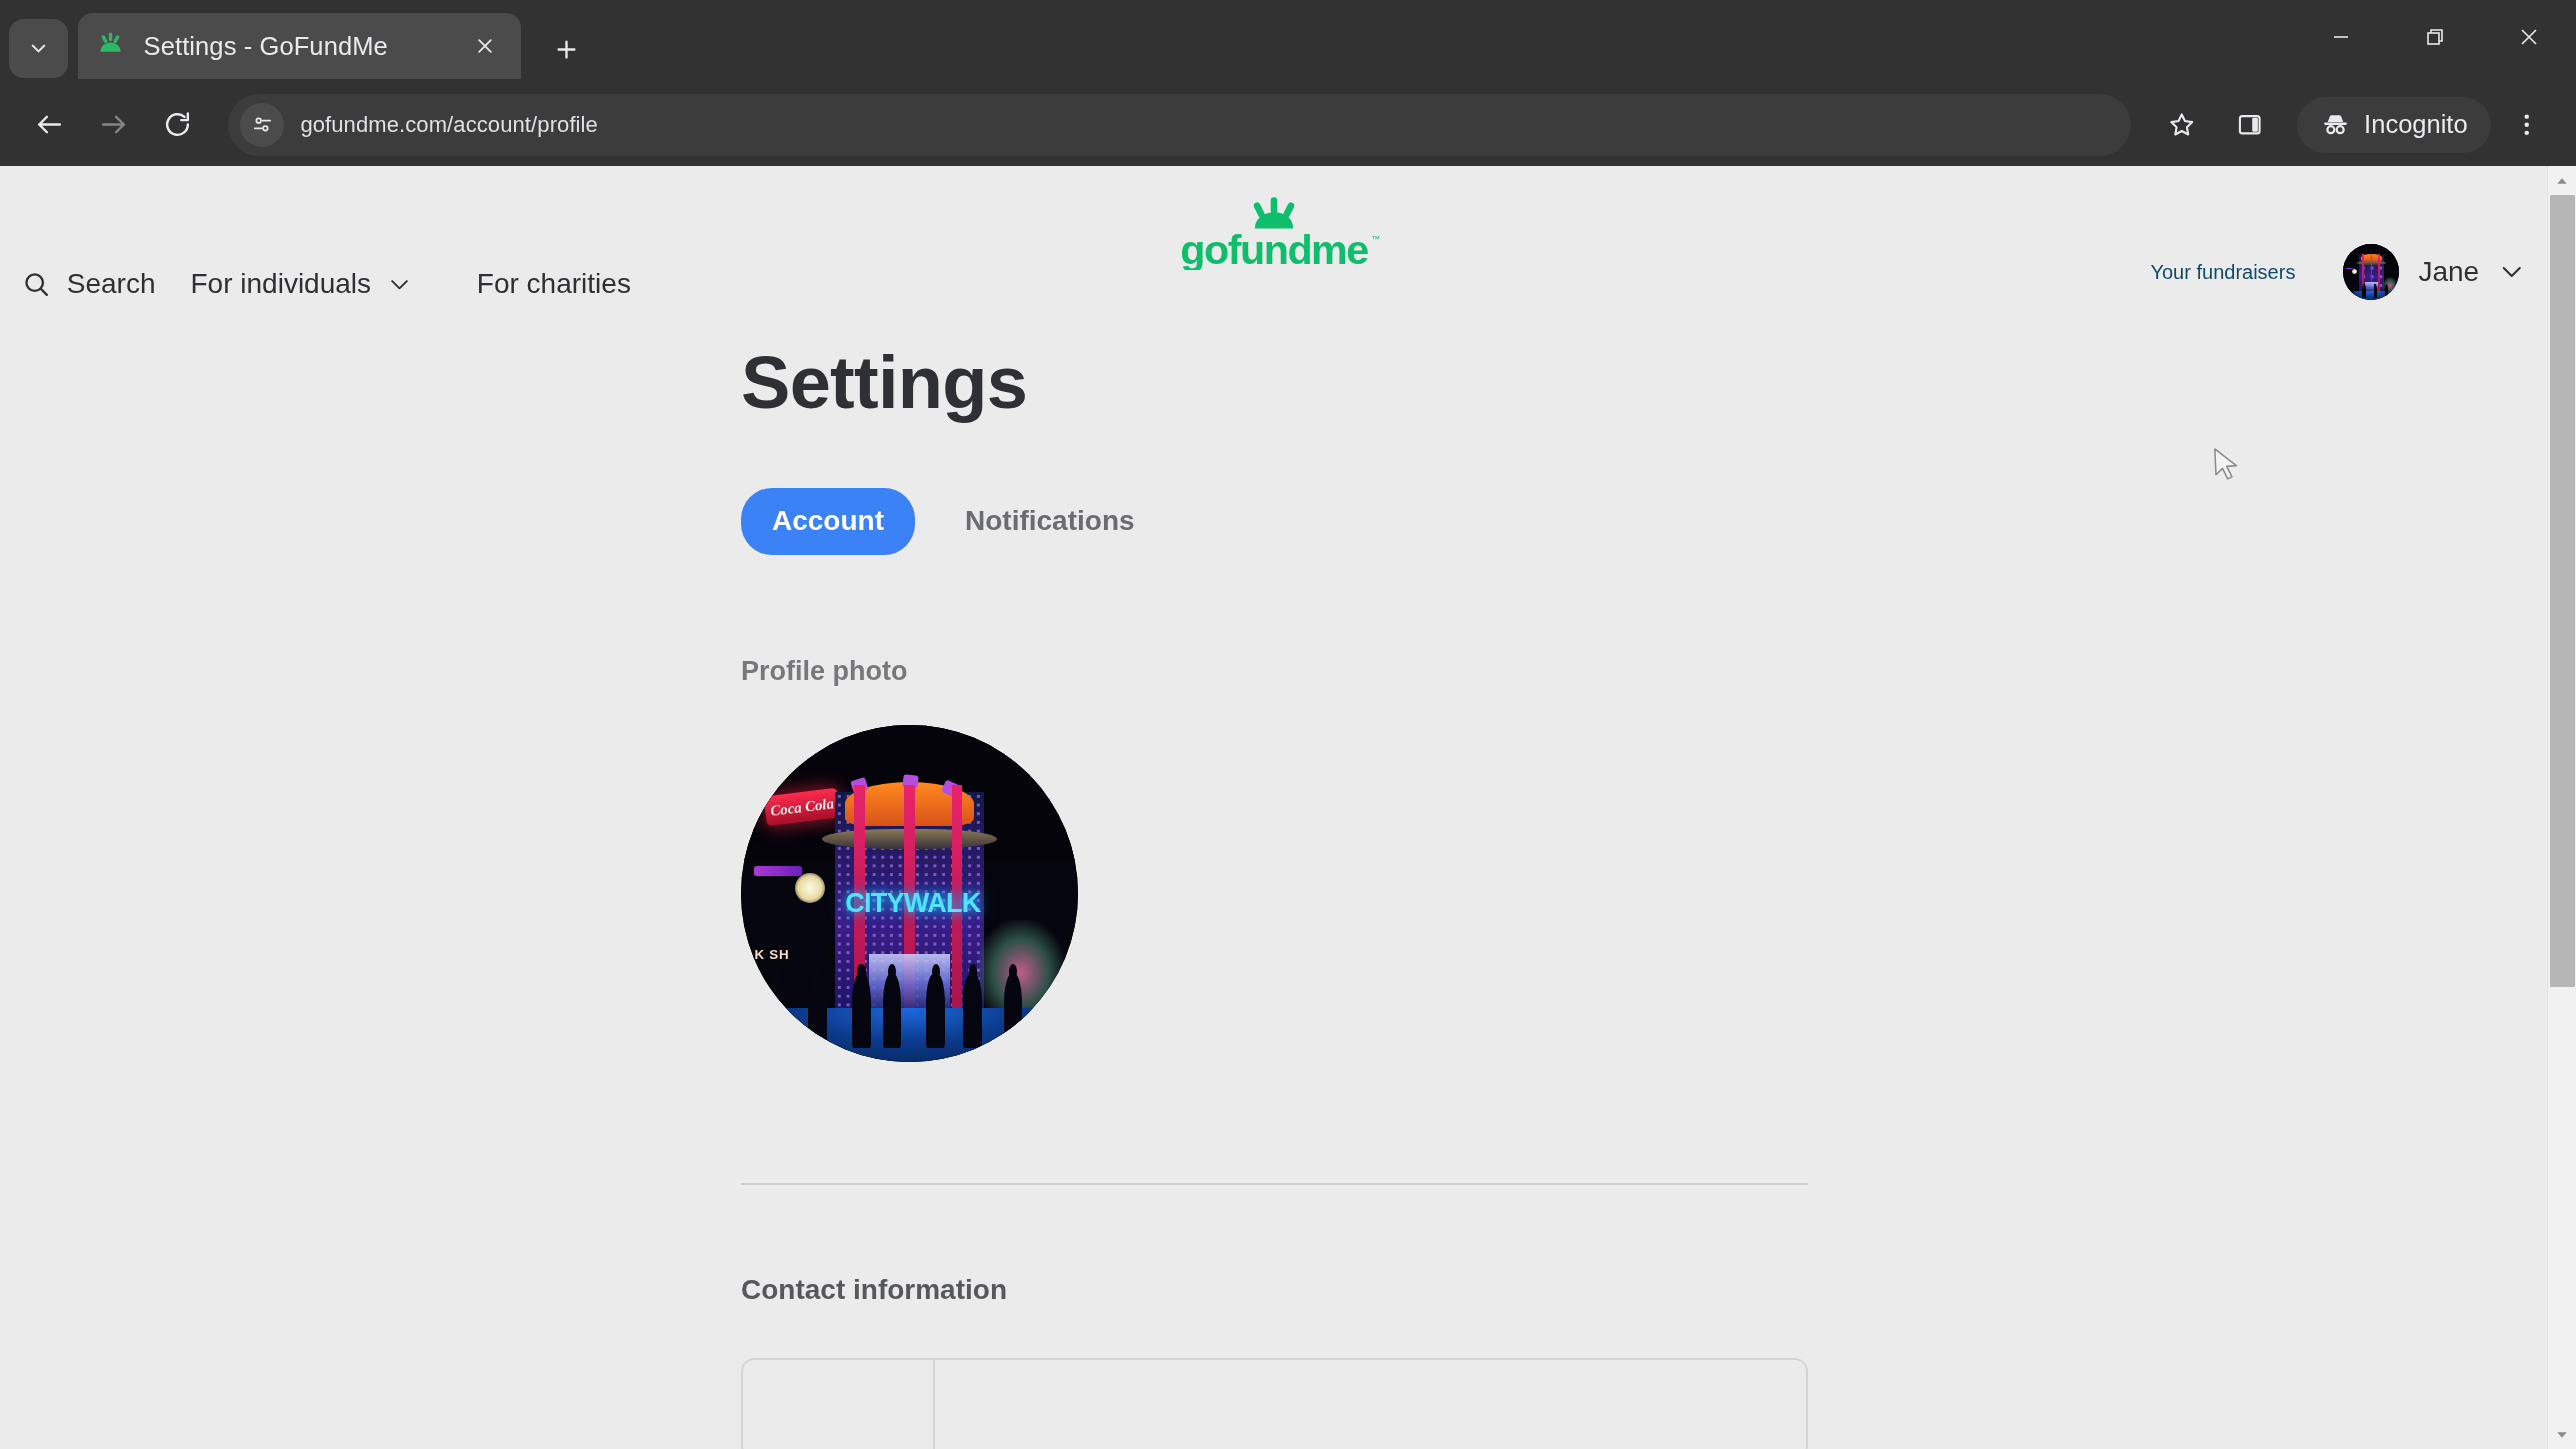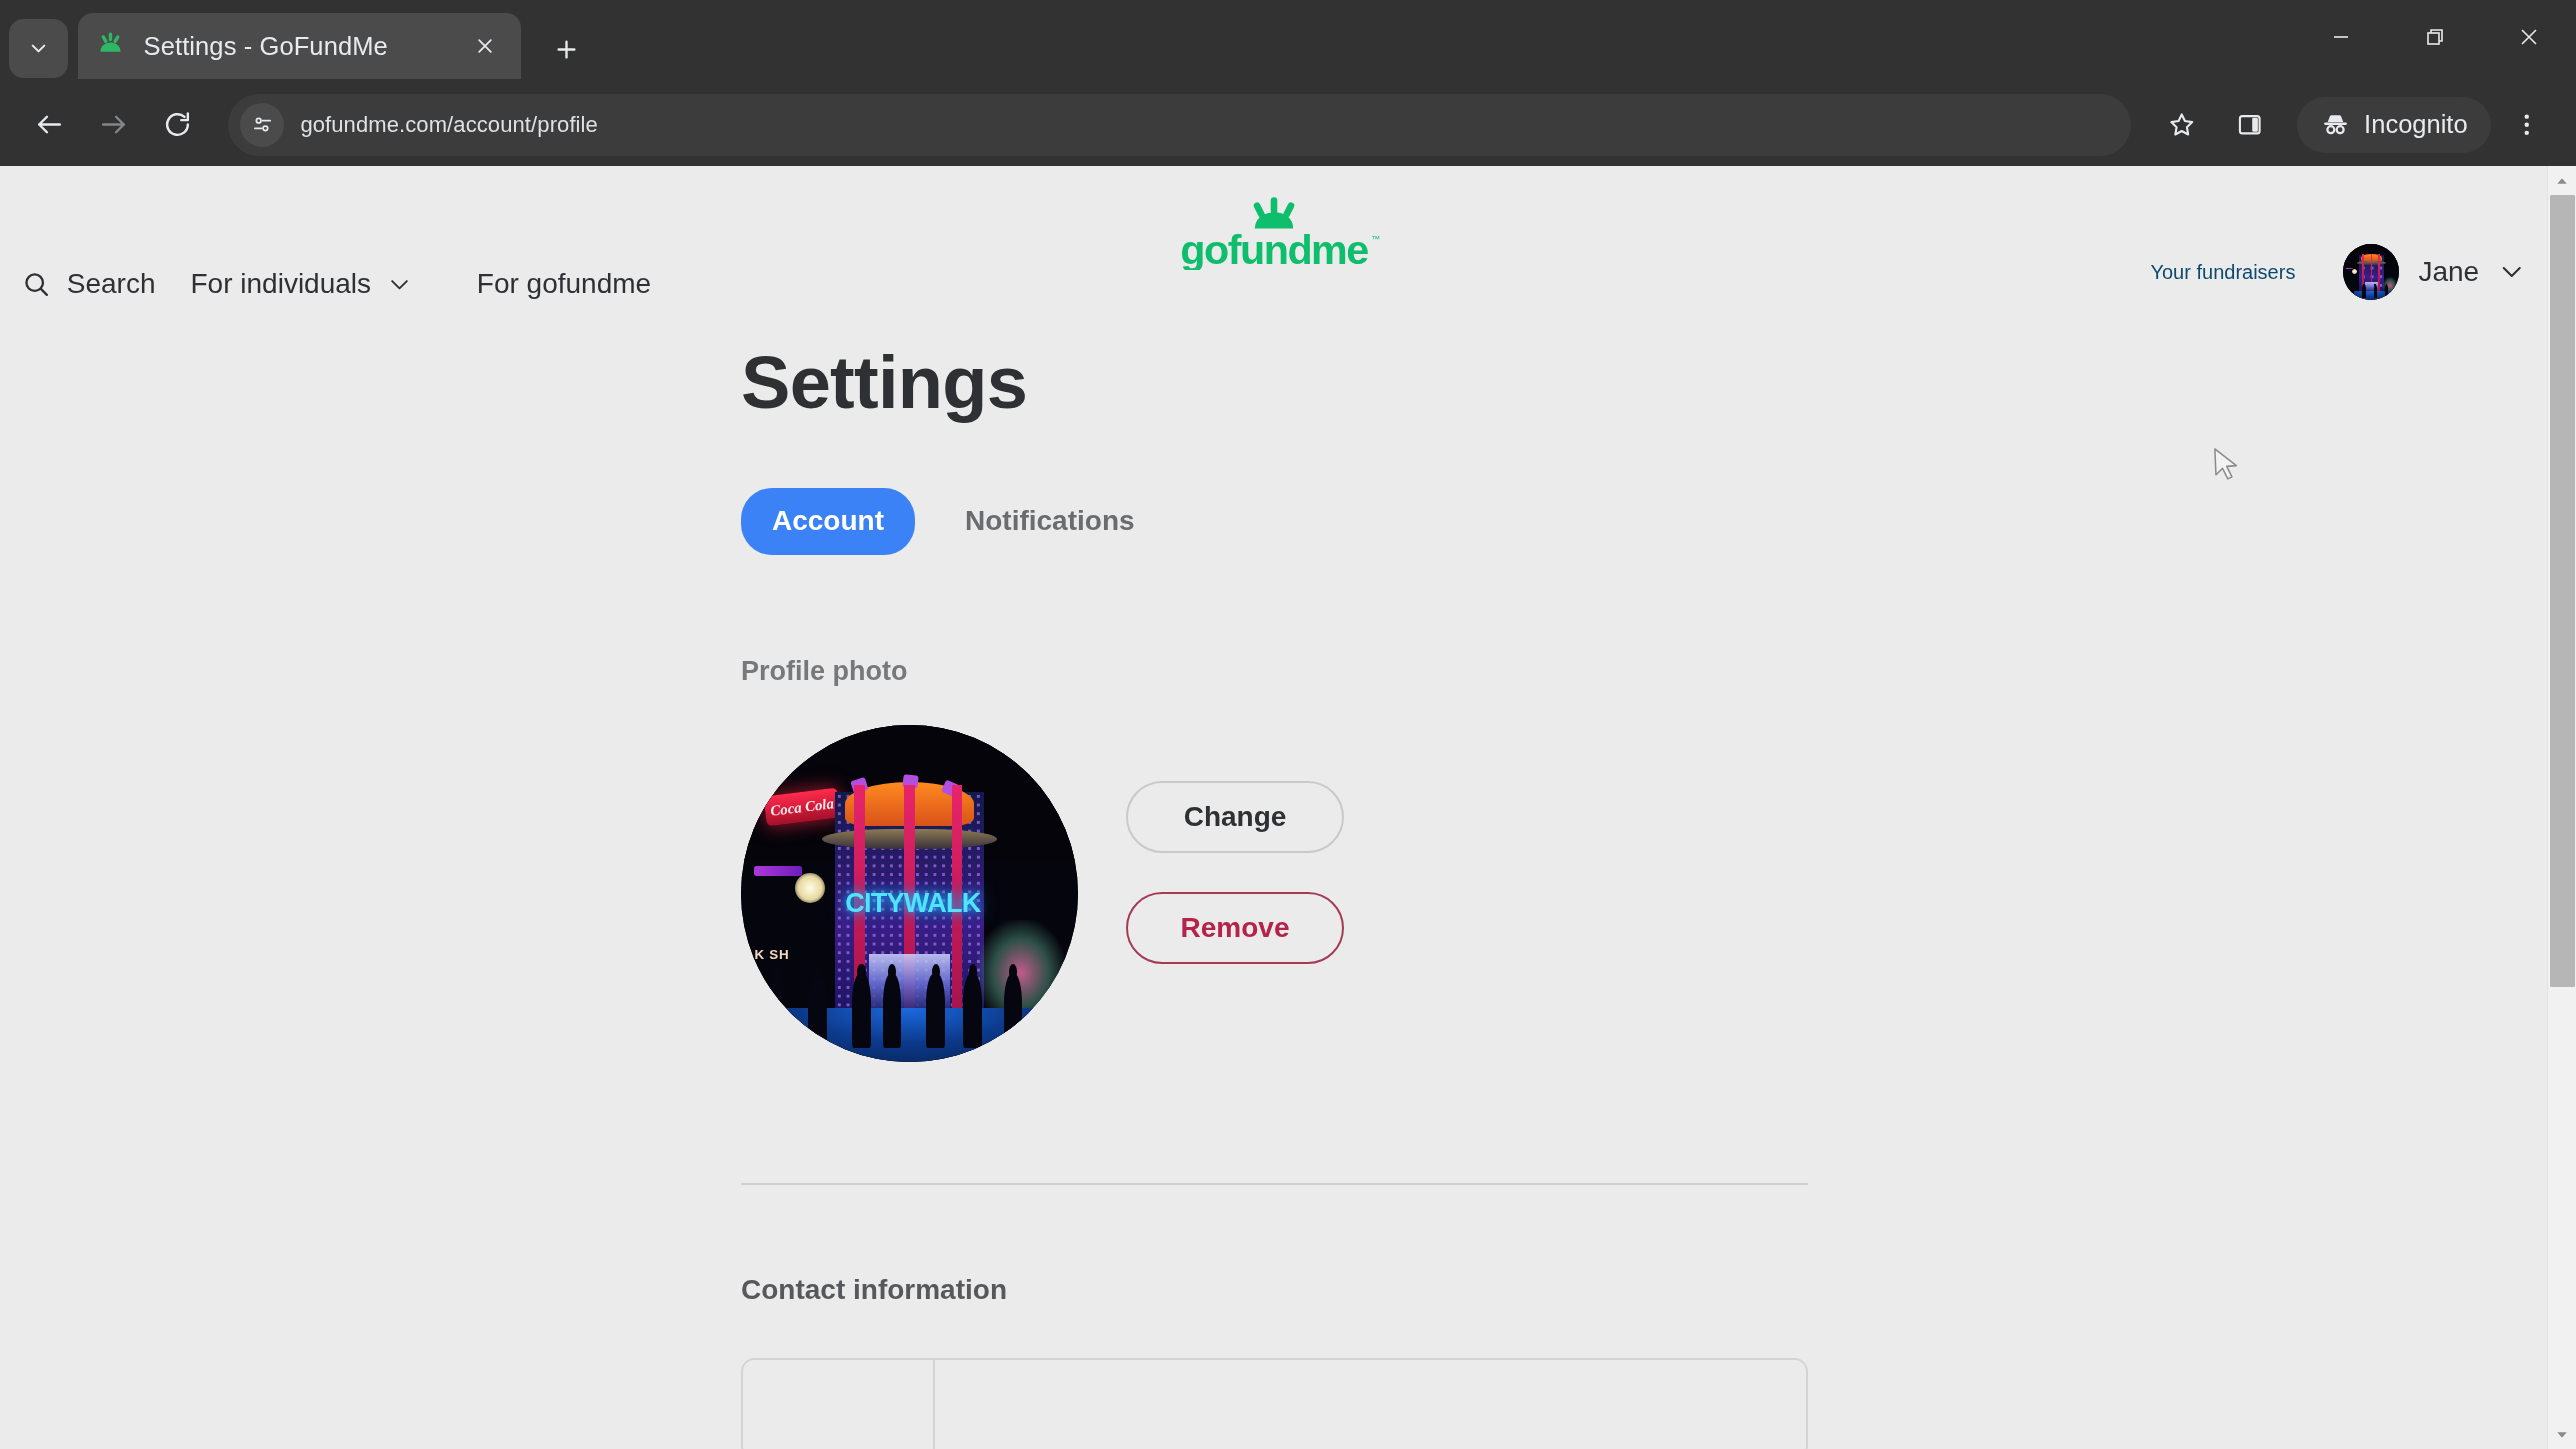--- a/index.html
+++ b/index.html
@@ -400,21 +400,21 @@
           <div class="nav-item">
             <span>For individuals</span>
             <svg class="chev" viewBox="0 0 24 24">
               <path d="M5.5 9l6.5 6.4L18.5 9" fill="none" stroke="#2f3033" stroke-width="1.7" stroke-linecap="round" stroke-linejoin="round"></path>
             </svg>
           </div>
 
           <div class="nav-gap-b"></div>
 
           <div class="nav-item">
-            <span>For gofundme</span>
+            <span>For charities</span>
           </div>
         </div>
 
         <div class="logo-wrap">
           <svg class="logo-svg" viewBox="0 0 300 100">
             <g>
               <path d="M150 6v14" stroke="#0ebe6c" stroke-width="9" stroke-linecap="round"></path>
               <path d="M127 13l6 12" stroke="#0ebe6c" stroke-width="9" stroke-linecap="round"></path>
               <path d="M173 13l-6 12" stroke="#0ebe6c" stroke-width="9" stroke-linecap="round"></path>
               <path d="M124 44c0-14 11.5-22 26-22s26 8 26 22z" fill="#0ebe6c"></path>
@@ -494,24 +494,20 @@
                 <span class="person" style="left:20%"></span>
                 <span class="person" style="left:33%"></span>
                 <span class="person" style="left:42%"></span>
                 <span class="person" style="left:55%"></span>
                 <span class="person" style="left:66%"></span>
                 <span class="person" style="left:78%"></span>
               </span>
             </span>
           </div>
 
-          <div class="photo-actions">
-            <div class="btn btn-change">Change</div>
-            <div class="btn btn-remove">Remove</div>
-          </div>
         </div>
 
         <div class="divider"></div>
 
         <div class="section-label2">Contact information</div>
 
         <div class="field-shell">
           <div class="field-divider"></div>
         </div>
       </div>

